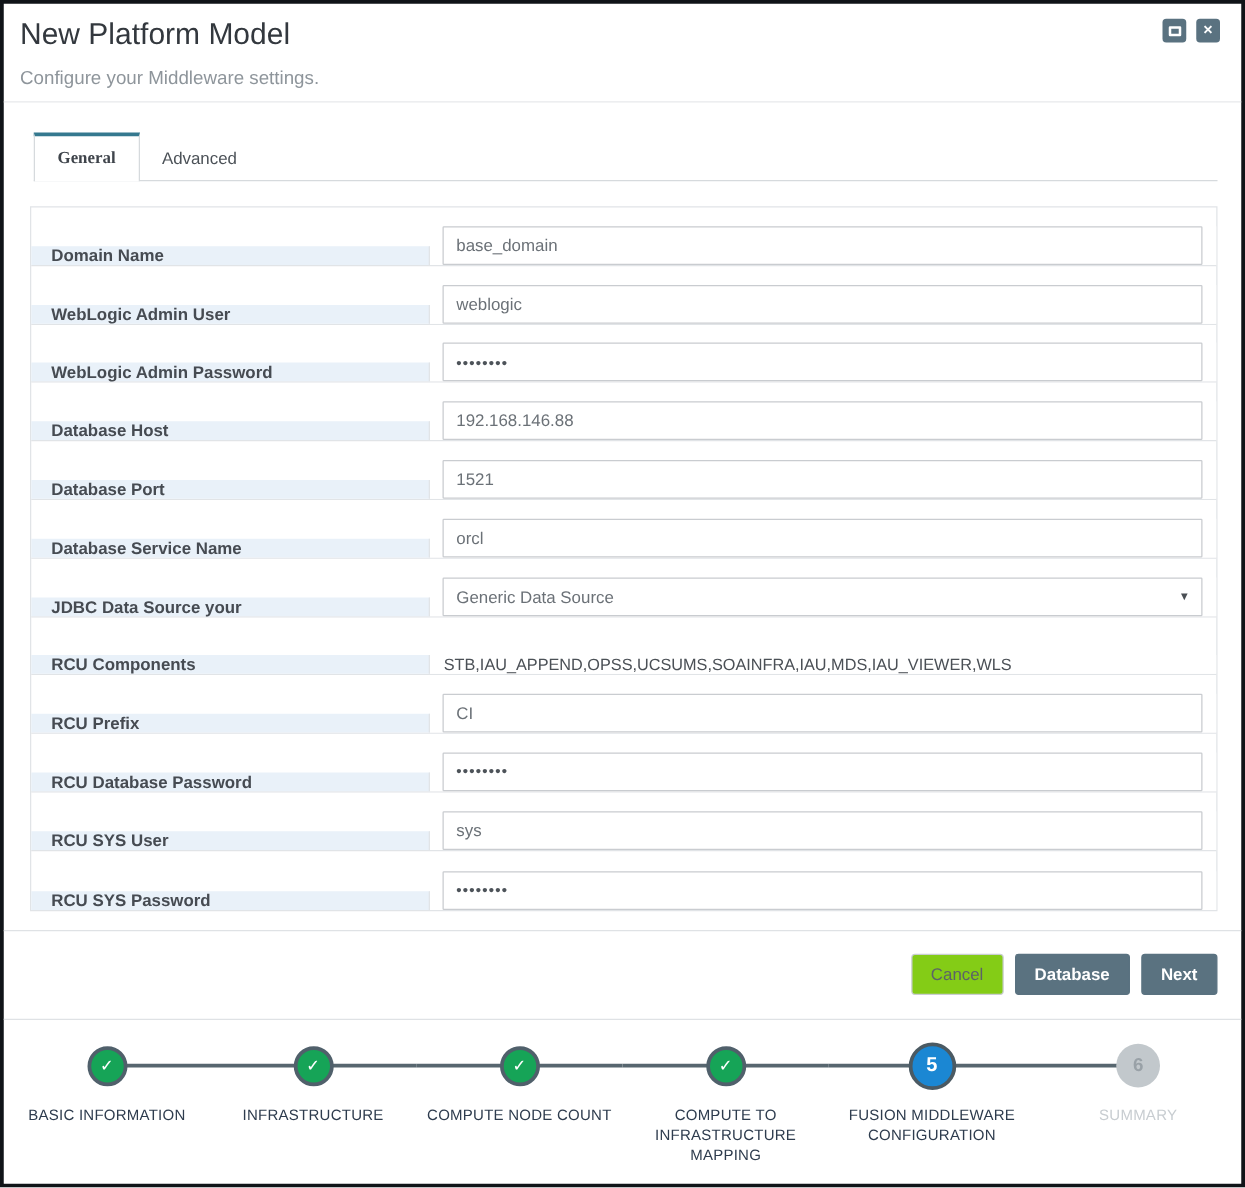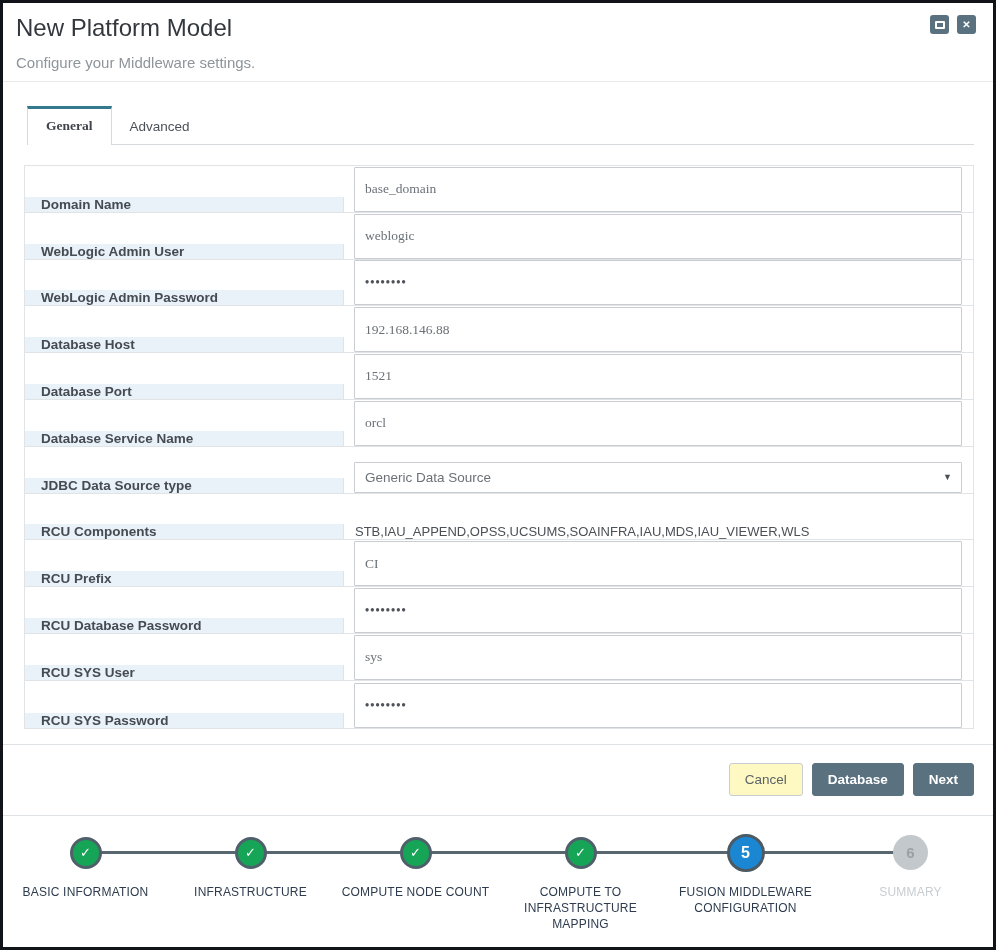--- a/index.html
+++ b/index.html
@@ -57,23 +57,23 @@
   .frow { display: flex; height: 46.8px; border-bottom: 1px solid #e1e4e7; align-items: flex-end; }
   .frow:last-child { border-bottom: none; }
   .flabel {
     width: 319px; flex: 0 0 319px; background: #e9f1f9;
     border-right: 1px solid #e1e4e7;
     display: flex; align-items: center; padding: 0 16px;
     font-size: 13.5px; font-weight: 700; color: #464b52;
   }
   .fvalue { flex: 1; display: flex; align-items: center; padding: 0 11px 0 10px; background: #fff; }
   .finput {
-    width: 100%; height: 45px; border: 1px solid #c9ccd0; border-radius: 1px;
+    width: 100%; height: 31px; border: 1px solid #c9ccd0; border-radius: 1px;
     padding: 0 10px; font-size: 13.5px; color: #6b7177; background: #fff;
-    font-family: Liberation Serif, serif; outline: none;
+    font-family: Liberation Sans, sans-serif; outline: none;
   }
   .finput.pw { font-weight: 700; letter-spacing: 1px; color: #4d5359; font-size: 12px; }
   .select-wrap { position: relative; width: 100%; }
   .fselect {
     width: 100%; height: 31px; border: 1px solid #c9ccd0; border-radius: 1px;
     padding: 0 10px; font-size: 13.5px; color: #6b7177; background: #fff;
     -webkit-appearance: none; appearance: none; outline: none;
     font-family: "Liberation Sans", sans-serif;
   }
   .sel-arrow {
@@ -86,21 +86,21 @@
   .btnbar-divider { border-top: 1px solid #dfe2e5; }
   .btnbar {
     height: 70px; display: flex; align-items: center; justify-content: flex-end;
     padding-right: 19px; gap: 9px; flex: 0 0 auto;
   }
   .btn {
     font-family: "Liberation Sans", sans-serif;
     font-size: 13.5px; cursor: pointer; border-radius: 3px;
     padding: 0 15px; height: 33px;
   }
-  .btn-plain { background: #fef9c3; border: 1px solid #c9cdd1; color: #5c6268; }
+  .btn-plain { background: #84cc16; border: 1px solid #c9cdd1; color: #5c6268; }
   .btn-slate { background: #5a7280; border: 1px solid #5a7280; color: #fff; font-weight: 600; }
   
   .stepbar { flex: 1 1 auto; display: flex; padding-top: 17px; }
   .step { flex: 1; position: relative; display: flex; flex-direction: column; align-items: center; }
   .step::before, .step::after {
     content: ""; position: absolute; top: 18px; height: 3px; background: #57666f;
   }
   .step::before { left: 0; right: 50%; }
   .step::after { left: 50%; right: 0; }
   .step:first-child::before { display: none; }
@@ -174,21 +174,21 @@
           <input type="text" class="finput" value="1521" style="">
         </div>
       </div>
       <div class="frow">
         <div class="flabel">Database Service Name</div>
         <div class="fvalue">
           <input type="text" class="finput" value="orcl" style="">
         </div>
       </div>
       <div class="frow">
-        <div class="flabel">JDBC Data Source type</div>
+        <div class="flabel">JDBC Data Source your</div>
         <div class="fvalue">
           <div class="select-wrap"><select class="fselect"><option>Generic Data Source</option></select><span class="sel-arrow">▼</span></div>
         </div>
       </div>
       <div class="frow">
         <div class="flabel">RCU Components</div>
         <div class="fvalue">
           <span class="fstatic">STB,IAU_APPEND,OPSS,UCSUMS,SOAINFRA,IAU,MDS,IAU_VIEWER,WLS</span>
         </div>
       </div>

